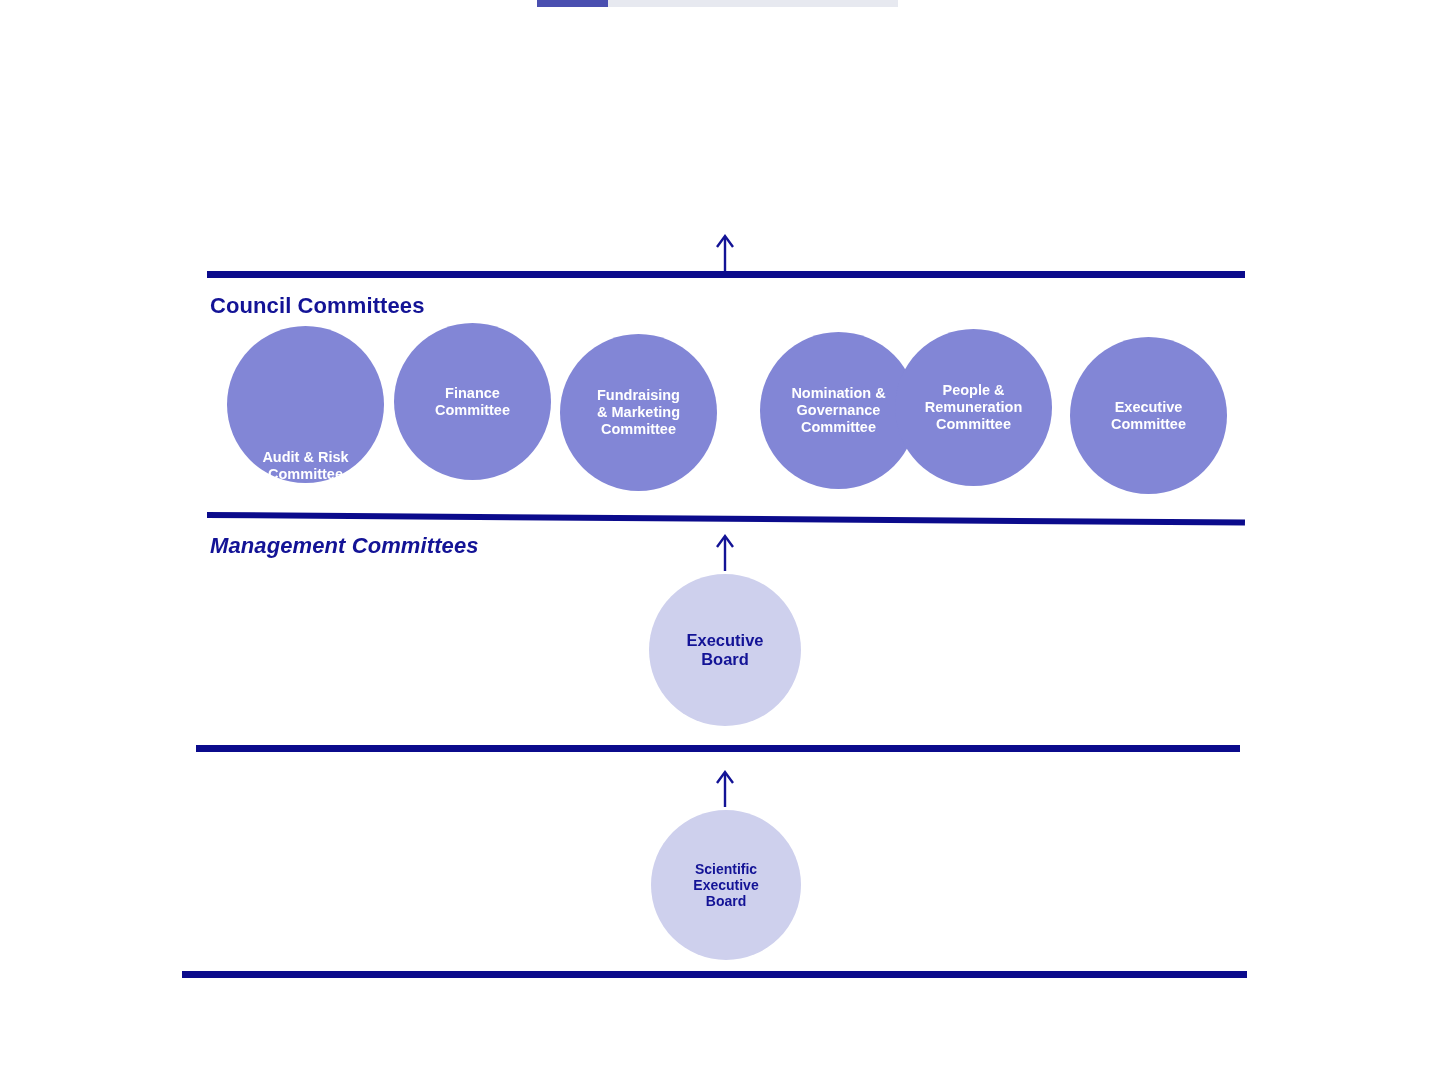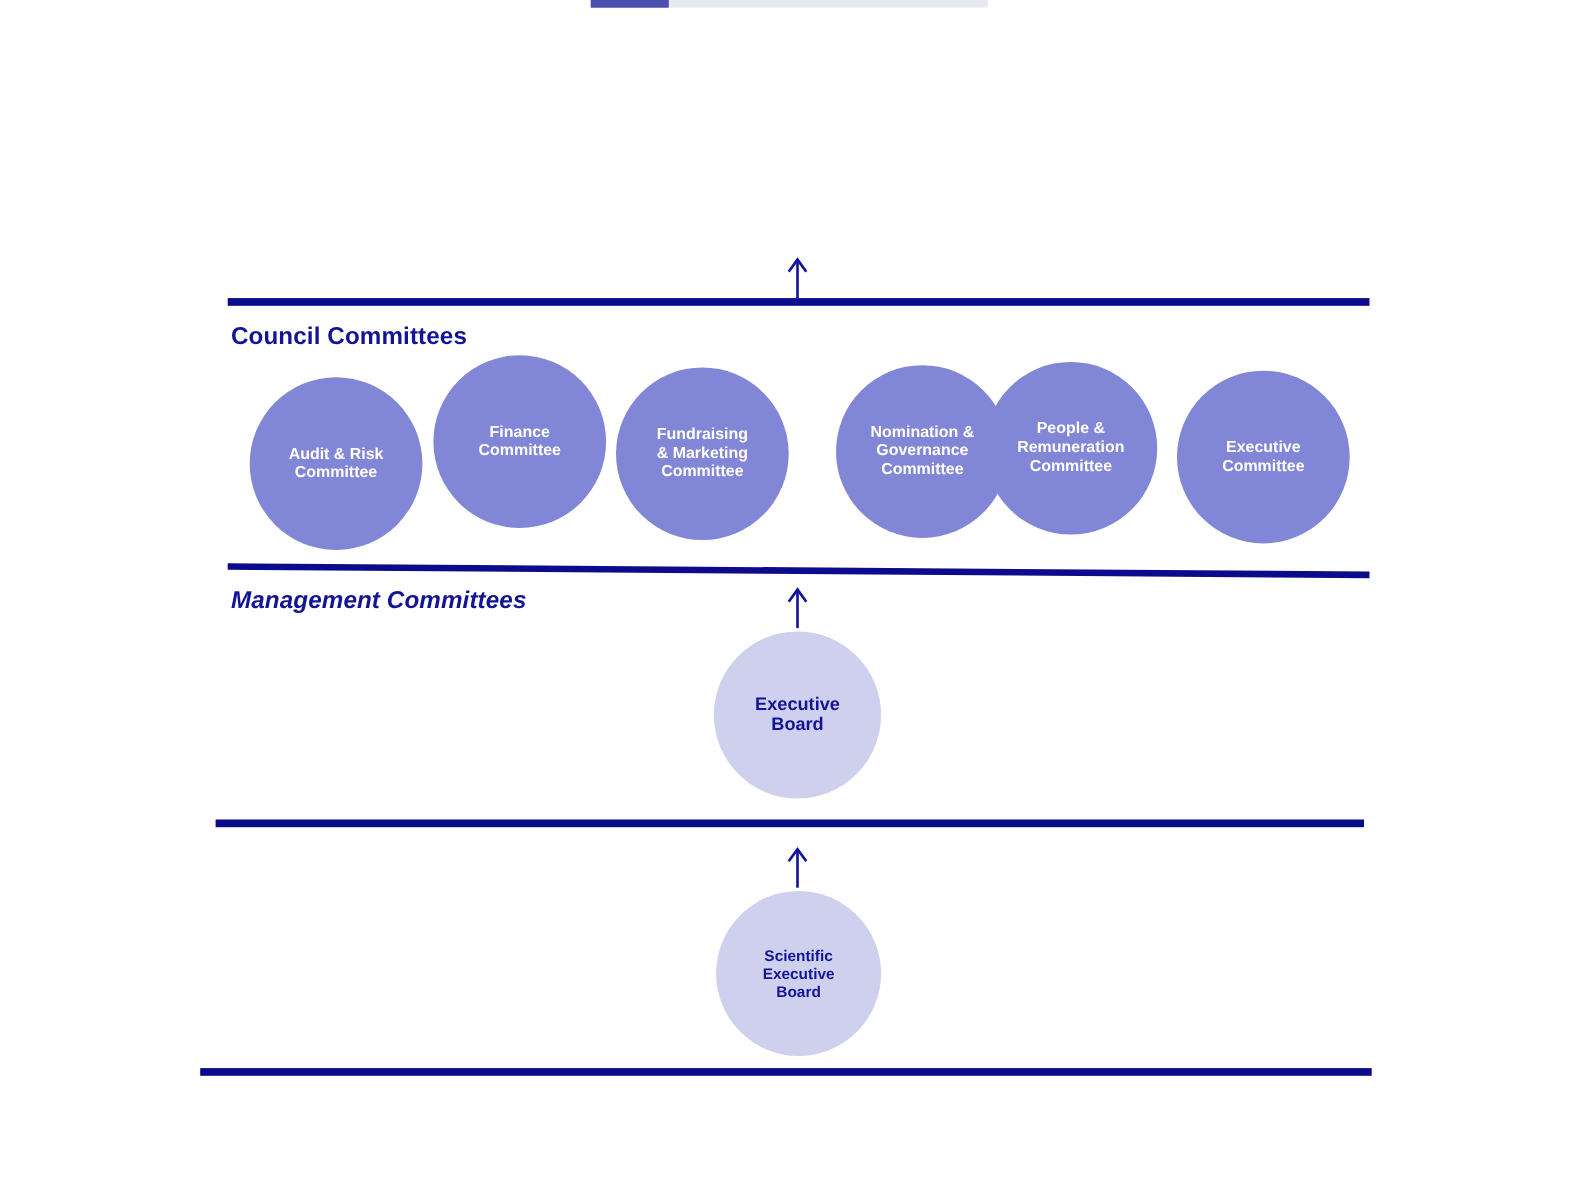--- a/index.html
+++ b/index.html
@@ -133,21 +133,21 @@
     <svg width="22" height="38" viewBox="0 0 22 38">
       <line x1="11" y1="38" x2="11" y2="5" stroke="#131396" stroke-width="2.4"></line>
       <polyline points="3,14 11,3 19,14" fill="none" stroke="#131396" stroke-width="2.4"></polyline>
     </svg>
   </div>
 
   <div class="rule rule-1"></div>
 
   <div class="band-label label-council">Council Committees</div>
 
-  <div class="node node-committee" style="left:227px; top:343px;">
+  <div class="node node-committee" style="left:227px; top:326px;align-items:flex-end;">
     <div class="node-text">
       <div>Audit &amp; Risk</div>
       <div>Committee</div>
     </div>
   </div>
 
   <div class="node node-committee" style="left:394px; top:323px;">
     <div class="node-text">
       <div>Finance</div>
       <div>Committee</div>

